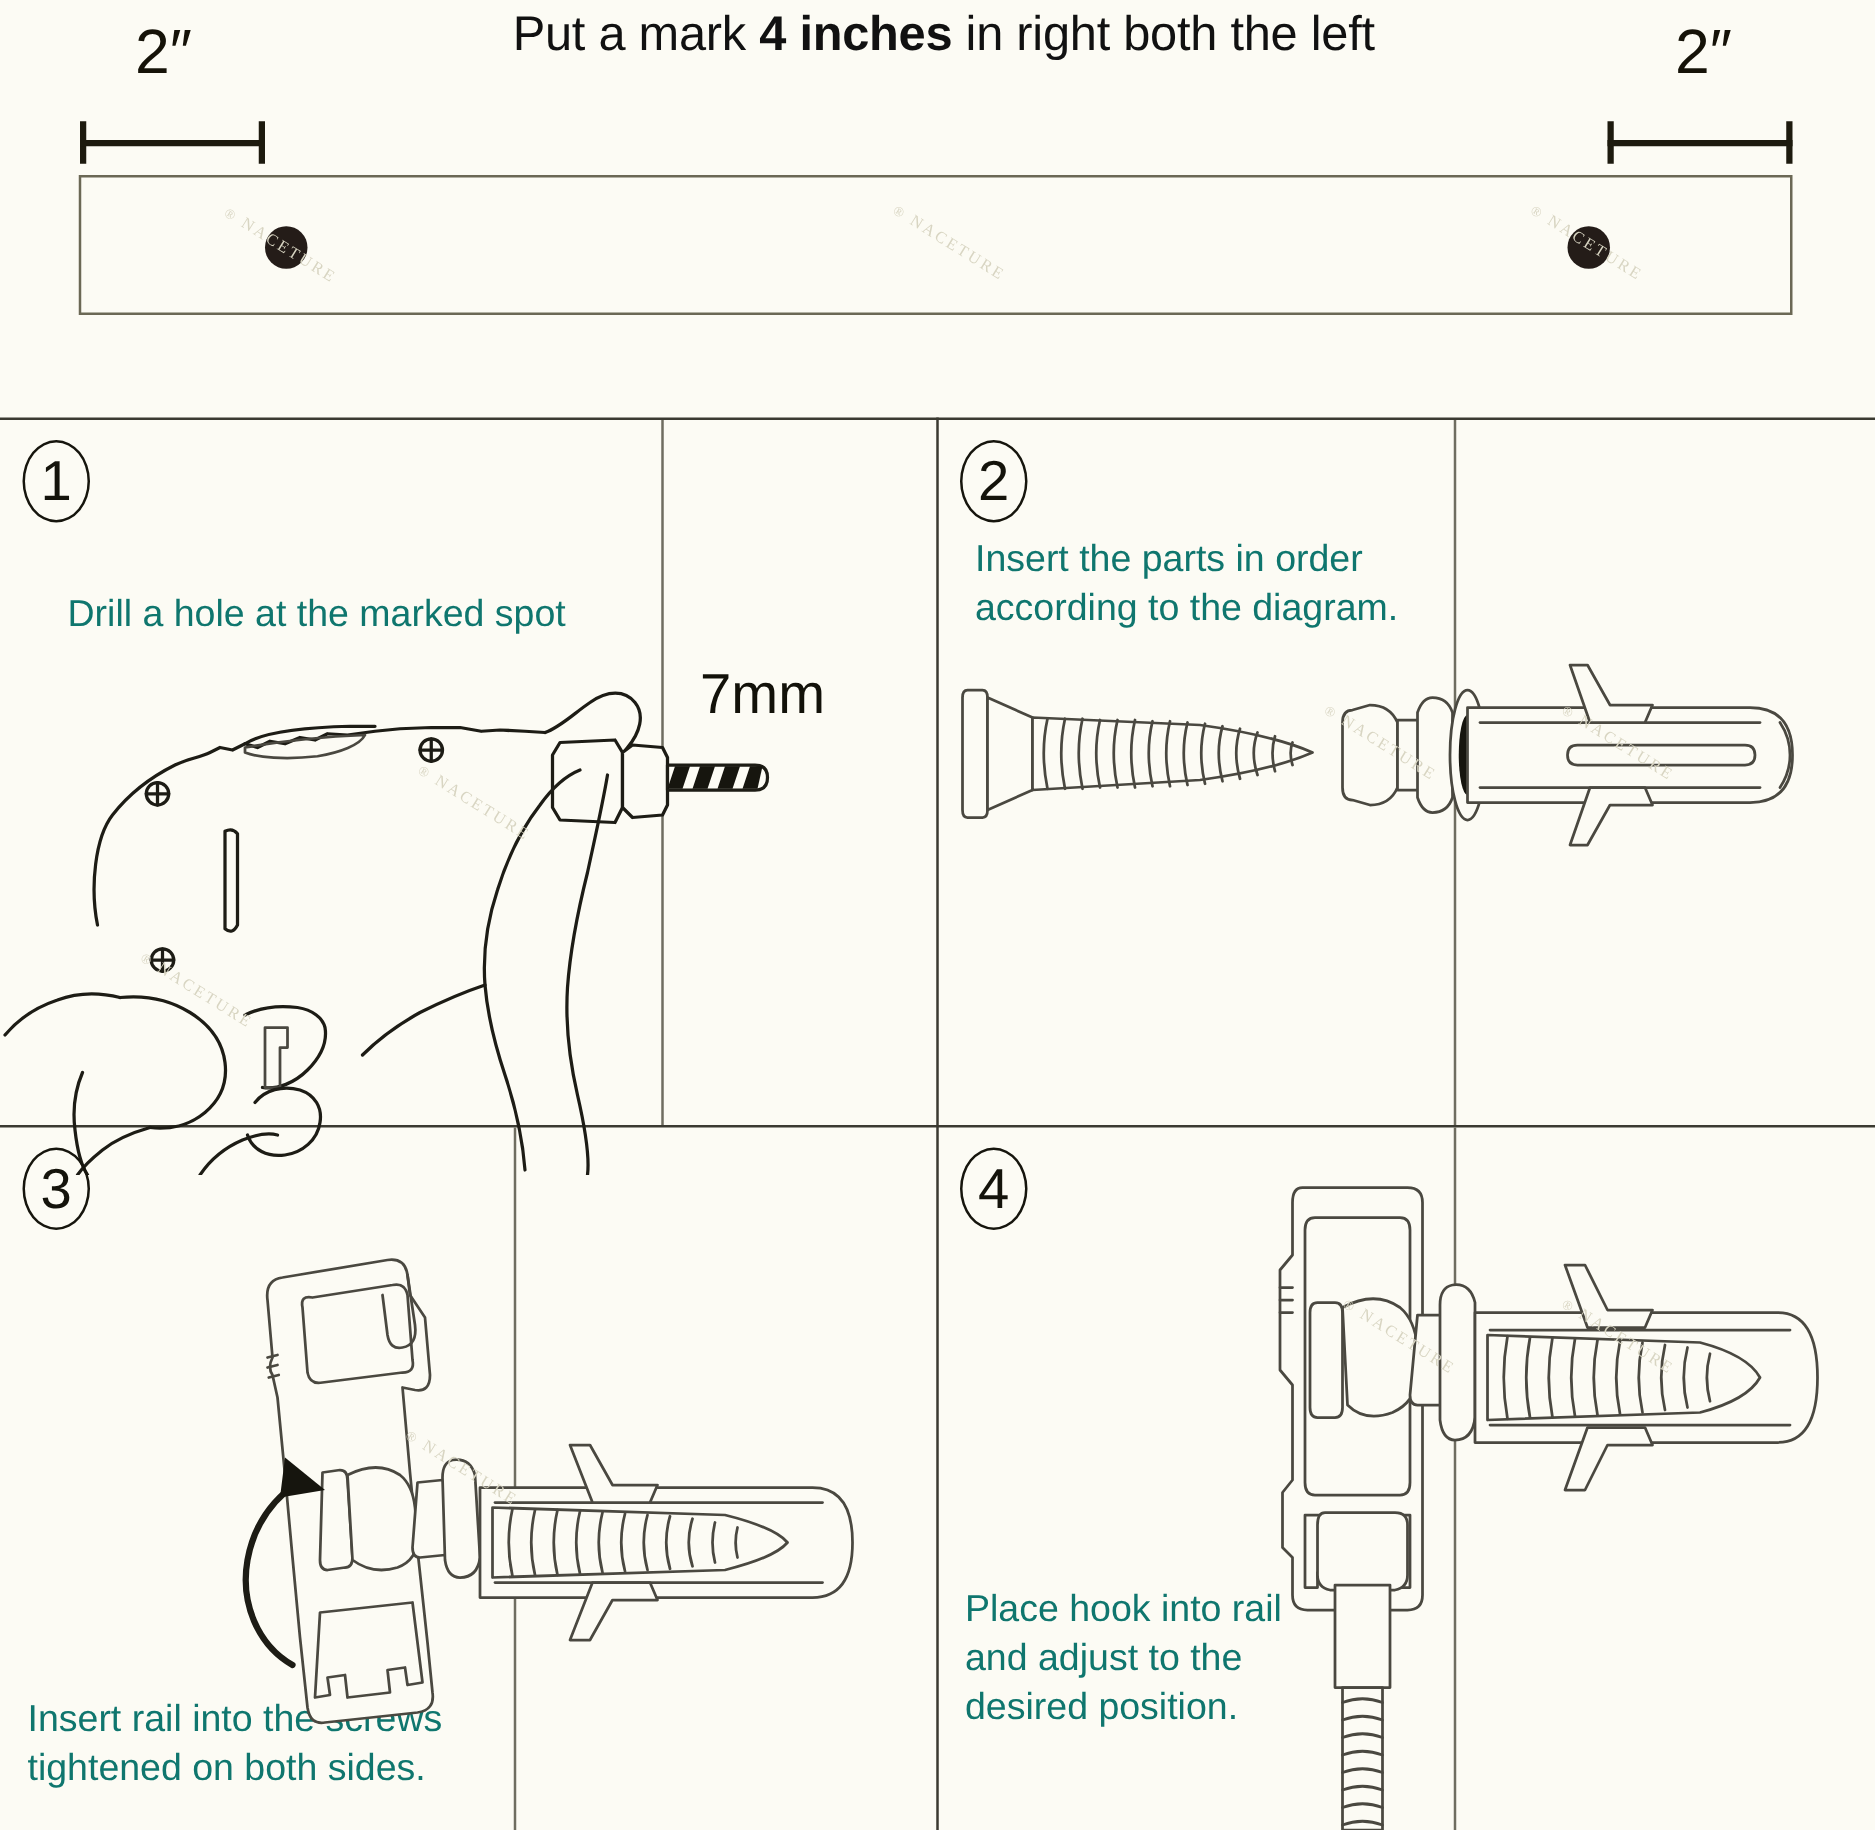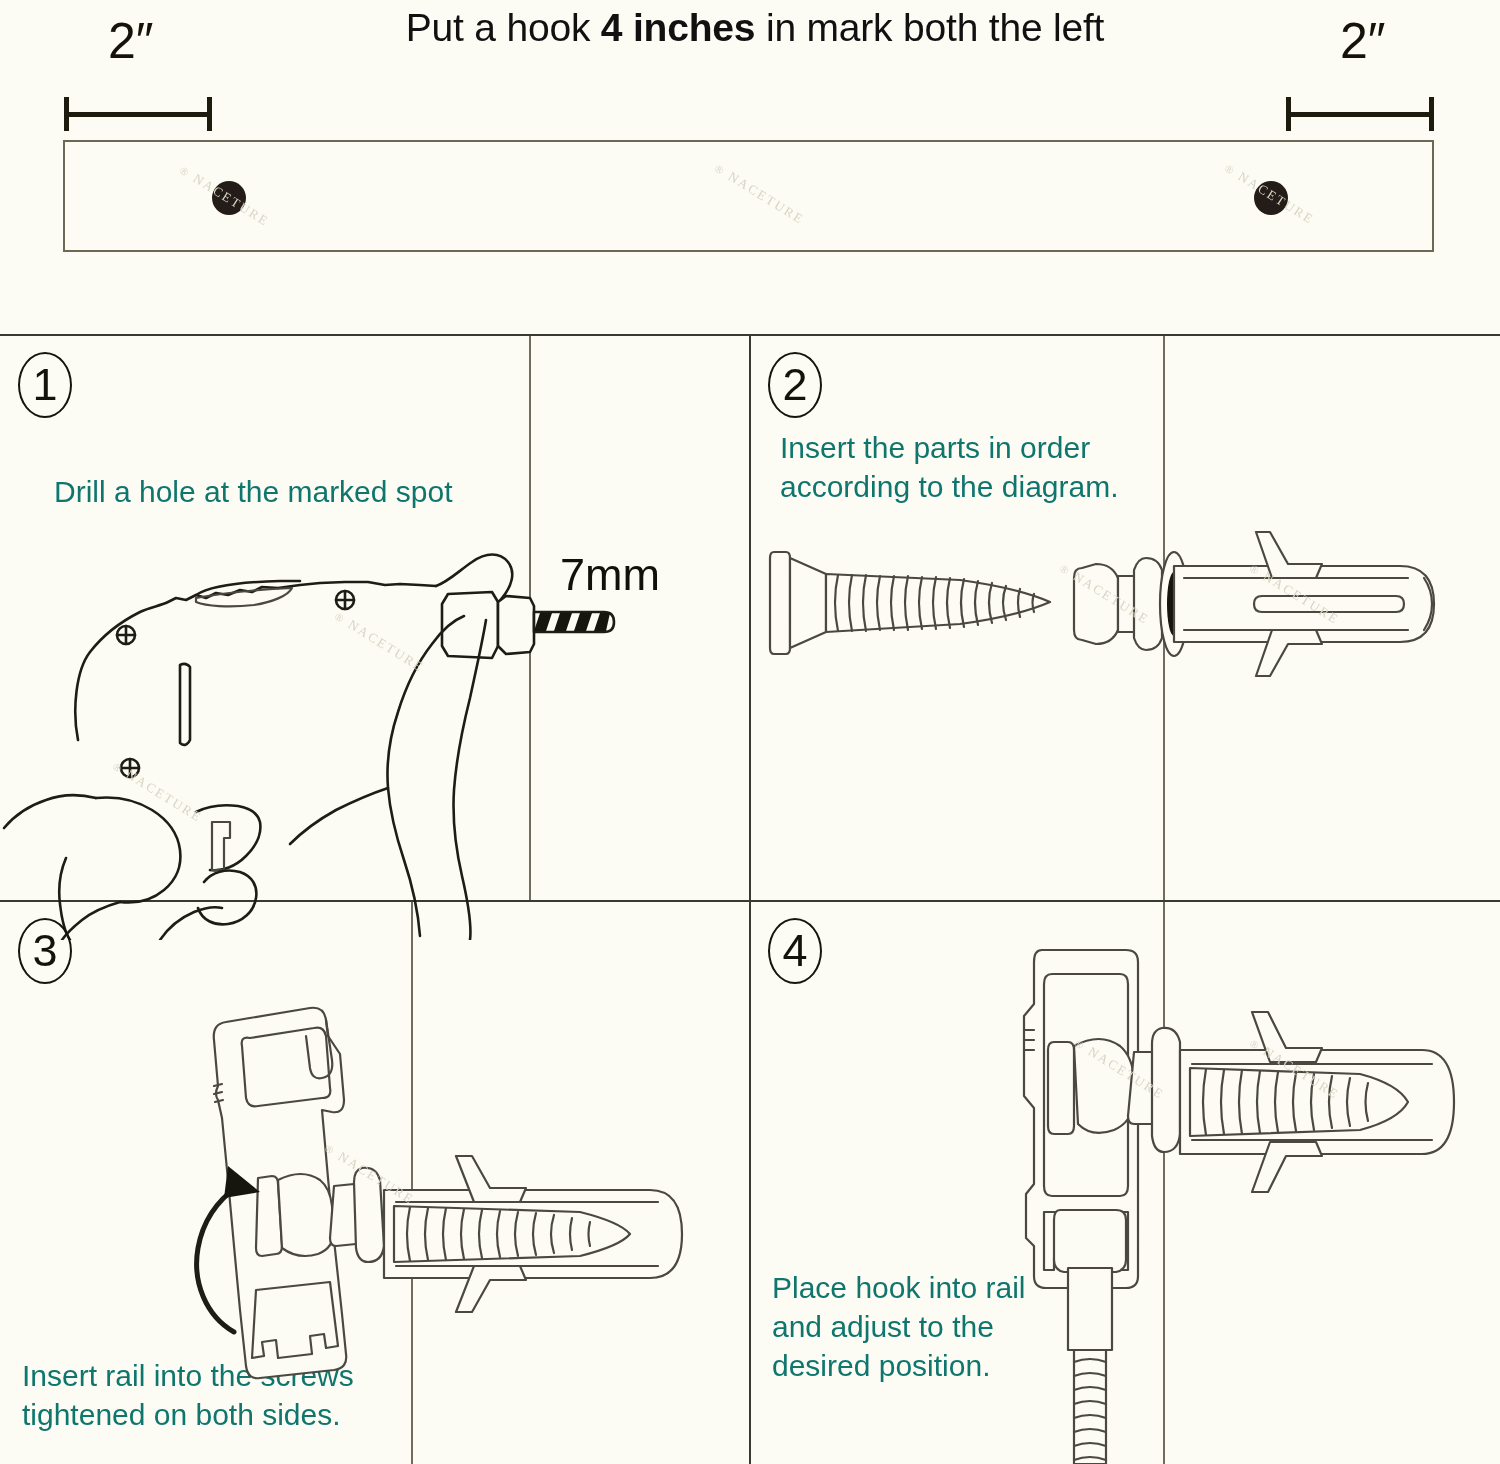--- a/index.html
+++ b/index.html
@@ -130,37 +130,36 @@
     line-height: 1.3;
     color: #0f766e;
     white-space: pre-line;
   }
 
   .mm-label {
     position: absolute;
     font-size: 45px;
     color: #121109;
     line-height: 1;
-    margin-top: 20px;
   }
 
   svg { display:block; }
   .ln  { fill:none; stroke:#4a4840; stroke-width:2.2; stroke-linejoin:round; stroke-linecap:round; }
   .ln2 { fill:none; stroke:#1d1c15; stroke-width:2.6; stroke-linejoin:round; stroke-linecap:round; }
   .fillbg { fill:#FCFBF4; stroke:#4a4840; stroke-width:2.2; stroke-linejoin:round; }
   .fillbg2{ fill:#FCFBF4; stroke:#1d1c15; stroke-width:2.6; stroke-linejoin:round; }
   .solid  { fill:#16150e; stroke:none; }
 </style>
 </head>
 <body>
 
 <div id="page">
 
   <div class="header-text">
-    <span>Put a hook </span><span class="bold">4 inches</span><span> in mark both the left</span><br>
+    <span>Put a mark </span><span class="bold">4 inches</span><span> in right both the left</span><br>
   </div>
 
   <div class="dim-label left">2″</div>
   <div class="dim-label right">2″</div>
 
   <div class="dim-bar left">
     <div class="cap start"></div>
     <div class="bar"></div>
     <div class="cap end"></div>
   </div>

